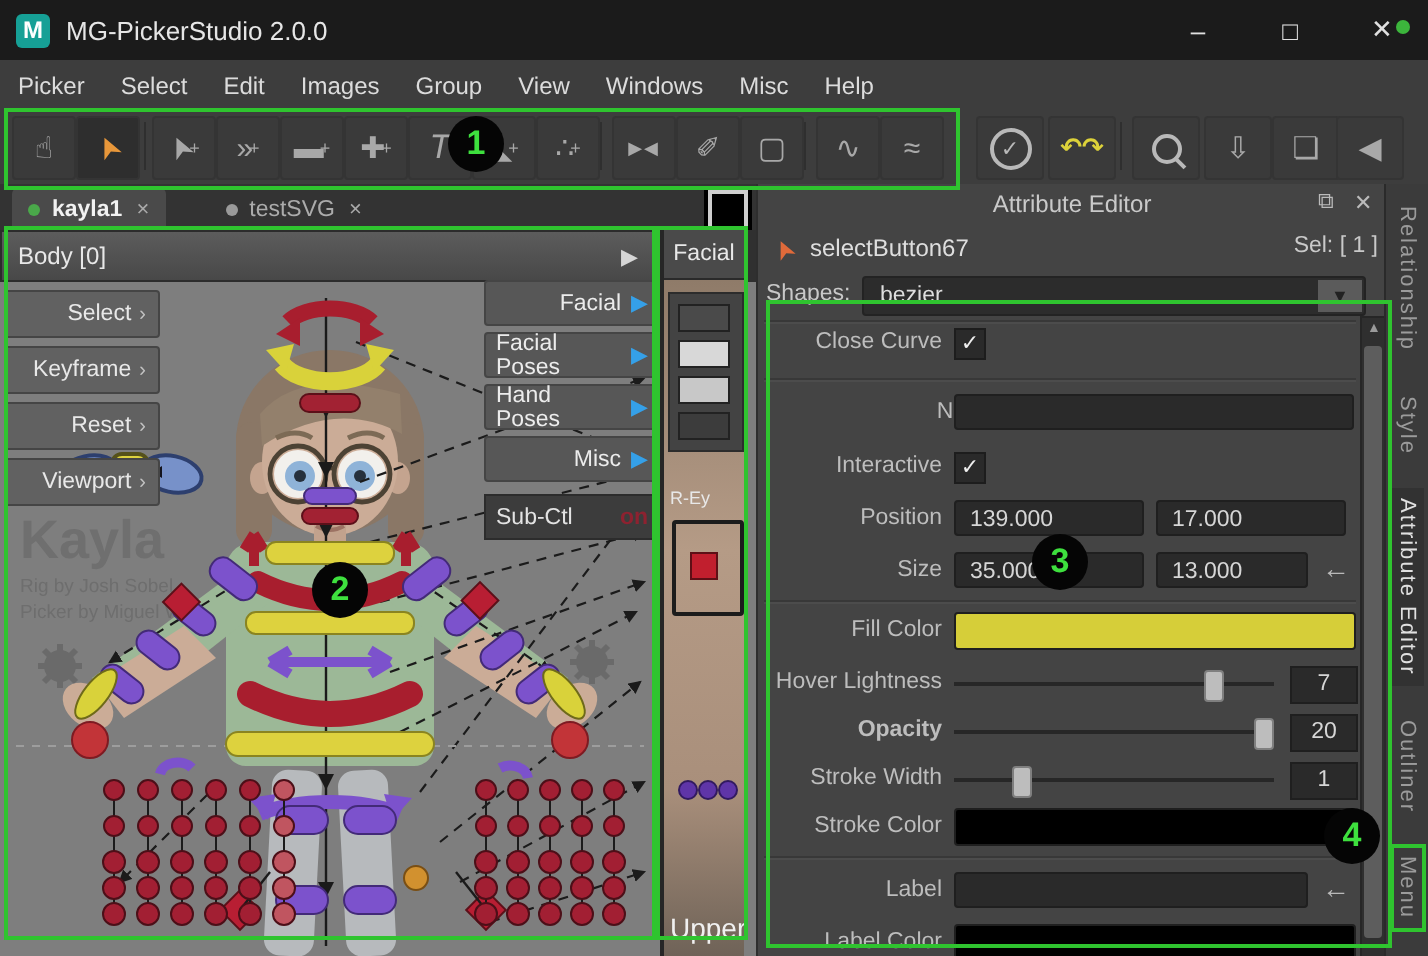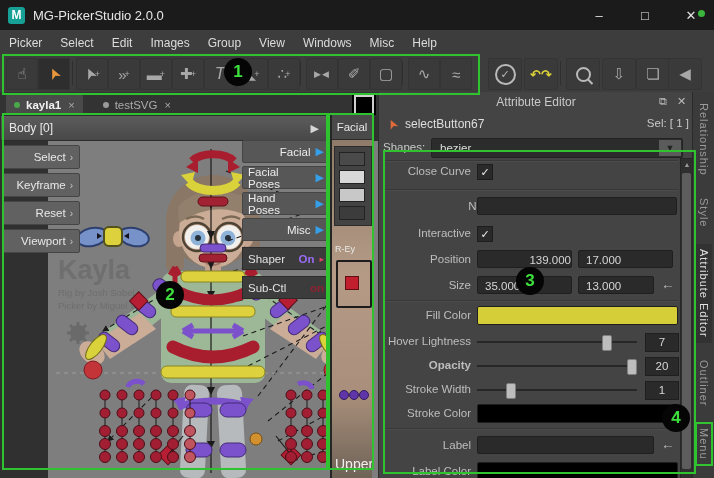--- a/index.html
+++ b/index.html
@@ -41,21 +41,21 @@
   .ptab.active{background:#4a4a4a;color:#f2f2f2;font-weight:bold;}
   .ptab .dot{width:6px;height:6px;border-radius:50%;margin-right:6px;}
   .ptab .close{margin-left:7px;color:#a9a9a9;font-weight:normal;font-size:11px;}
   .detach-box{position:absolute;left:354px;top:3px;width:16px;height:16px;background:#000;border:2px solid #cfcfcf;box-shadow:0 0 0 2px #000;}
 
   
   .picker{position:absolute;left:0;top:115px;width:378px;height:363px;background:#303030;}
   .body-header{position:absolute;left:0;top:0;width:330px;height:26px;background:linear-gradient(#5c5c5c,#484848);
                border:1px solid #2c2c2c;display:flex;align-items:center;color:#e8e8e8;font-size:12px;padding-left:8px;box-sizing:border-box;}
   .body-header .expand{margin-left:auto;margin-right:10px;color:#d6d6d6;font-size:11px;}
-  .canvas-wrap{position:absolute;left:0;top:26px;width:398px;height:337px;background:#7e7e7e;overflow:hidden;margin-left:48px;}
+  .canvas-wrap{position:absolute;left:0;top:26px;width:398px;height:337px;background:#7e7e7e;overflow:hidden;}
   .stack-left{position:absolute;left:2px;top:30px;width:78px;display:flex;flex-direction:column;gap:4px;}
   .pbtn{height:22px;background:#616161;border:1px solid #454545;border-radius:2px;color:#e8e8e8;font-size:11.5px;
         display:flex;align-items:center;justify-content:flex-end;padding:0 6px;}
   .pbtn .chev{margin-left:4px;color:#c2c2c2;font-size:10px;}
   .stack-right{position:absolute;left:242px;top:25px;width:88px;display:flex;flex-direction:column;gap:3px;}
   .pbtn-r{height:21px;background:#575757;border:1px solid #454545;border-radius:2px;color:#ececec;font-size:11.5px;
           display:flex;align-items:center;justify-content:flex-end;padding:0 5px;}
   .pbtn-r .play{margin-left:5px;color:#35a0e8;font-size:11px;}
   .mode-row{height:21px;background:#3c3c3c;border:1px solid #2c2c2c;display:flex;align-items:center;padding:0 5px;color:#e2e2e2;font-size:11.5px;}
   .mode-row .val-on{margin-left:auto;color:#9a6cf5;font-weight:bold;}
@@ -211,21 +211,21 @@
       </div>
     <div class="tbtn big" style="left:636px">
         <span>❏</span>
       </div>
     <div class="tbtn big" style="left:668px">
         <span>◀</span>
       </div>
   </div>
 
   <div class="tabrow">
-    <div style="position:absolute;left:6px;top:0;display:flex;gap:12px;height:23px;">
+    <div style="position:absolute;left:6px;top:0;display:flex;gap:22px;height:23px;">
 
         <div class="ptab active" style="position:relative;top:2px;">
           <span class="dot" style="background: rgb(74, 168, 74);"></span>
           <span>kayla1</span>
           <span class="close">×</span>
         </div>
 
         <div class="ptab" style="position:relative;top:2px;">
           <span class="dot" style="background: rgb(154, 154, 154);"></span>
           <span>testSVG</span>
@@ -533,25 +533,20 @@
             <span>Hand Poses</span>
             <span class="play">▶</span>
           </div>
 
           <div class="pbtn-r">
             <span>Misc</span>
             <span class="play">▶</span>
           </div>
         </div>
       <div class="mode-row" style="margin-top:3px;">
-        <span>Shaper</span>
-        <span class="val-on">On</span>
-        <span class="marrow">▸</span>
-      </div>
-      <div class="mode-row" style="margin-top:3px;">
         <span>Sub-Ctl</span>
         <span class="val-off">on</span>
       </div>
     </div>
 
     <div class="facial-col">
       <div class="facial-tab">Facial</div>
       <div class="facial-body">
         <div class="sw-panel"></div>
         <div class="swatch" style="top:12px;background:#4a4a4a;"></div>
@@ -587,21 +582,21 @@
     <div class="cbox" style="top:72px;"><span>✓</span></div>
     <div class="sep" style="top:97px;"></div>
 
     <div class="alabel" style="top:108px;padding-left:28px;">Name</div>
     <div class="tfield" style="left:98px;top:105px;width:200px;"><span></span></div>
 
     <div class="alabel" style="top:135px;">Interactive</div>
     <div class="cbox" style="top:134px;"><span>✓</span></div>
 
     <div class="alabel" style="top:161px;">Position</div>
-    <div class="tfield" style="left:98px;top:158px;width:95px;text-align:right;"><span>139.000</span></div>
+    <div class="tfield" style="left:98px;top:158px;width:95px;"><span>139.000</span></div>
     <div class="tfield" style="left:199px;top:158px;width:95px;"><span>17.000</span></div>
 
     <div class="alabel" style="top:187px;">Size</div>
     <div class="tfield" style="left:98px;top:184px;width:95px;"><span>35.000</span></div>
     <div class="tfield" style="left:199px;top:184px;width:76px;"><span>13.000</span></div>
     <div class="backbtn" style="top:184px;">←</div>
     <div class="sep" style="top:208px;"></div>
 
     <div class="alabel" style="top:217px;text-align:right;">Fill Color</div>
     <div class="swatch-big" style="top: 214px; background: rgb(214, 206, 57);"></div>

